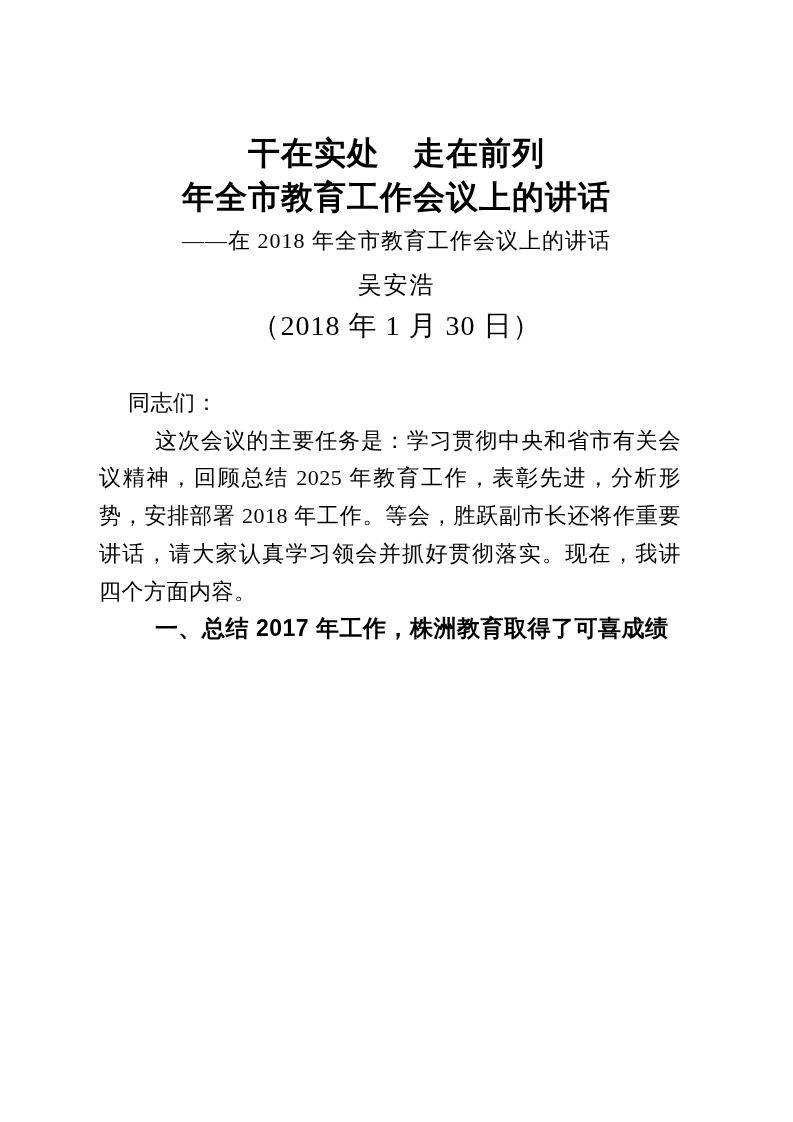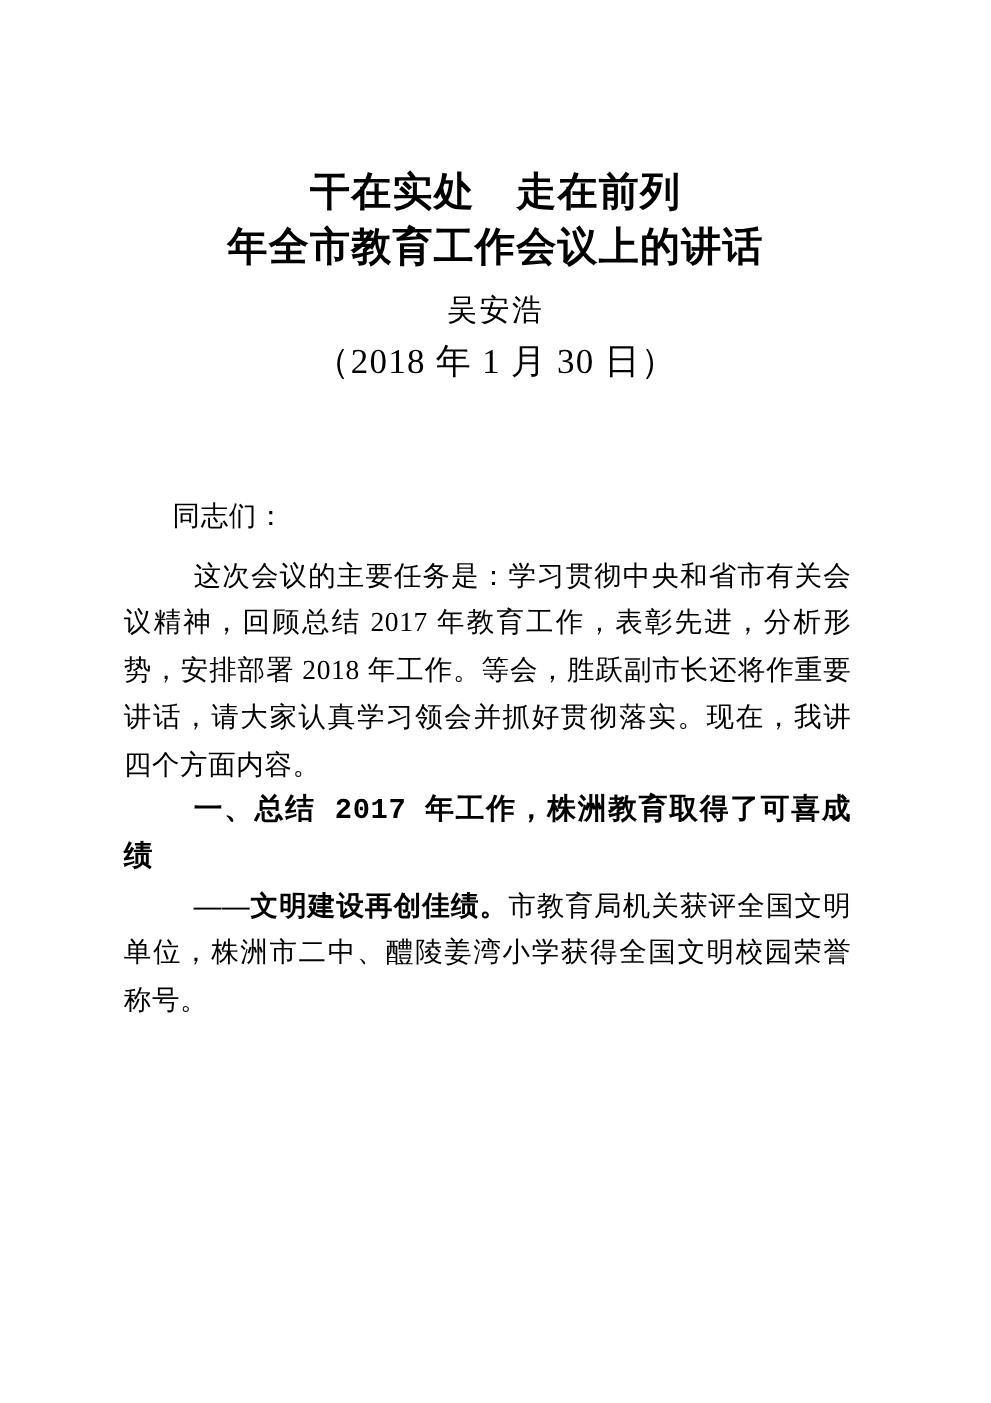--- a/index.html
+++ b/index.html
@@ -56,58 +56,58 @@
     position: absolute;
     left: 99px;
     top: 384px;
     width: 582px;
     font-size: 22px;
     line-height: 37.7px;
     text-align: justify;
     letter-spacing: 0.5px;
   }
   .salutation {
-    margin: 10px;
+    margin: 0;
     text-indent: 29px;
   }
   .para {
     margin: 0;
     text-indent: 56px;
   }
   .section-heading {
     margin: 0;
     text-indent: 56px;
-    font-family: Liberation Mono, monospace;
+    font-family: Liberation Sans, sans-serif;
     font-weight: bold;
     font-size: 23px;
     line-height: 37.7px;
     letter-spacing: 0.5px;
   }
   .lead {
     font-weight: bold;
   }
 </style>
 </head>
 <body>
 
 <div class="page">
 
   <header class="doc-header">
     <h1 style="margin:0; font-size:inherit;">
       <span class="title-line">干在实处　走在前列</span>
       <span class="title-line">年全市教育工作会议上的讲话</span>
     </h1>
+    <div class="subtitle">——在 2018 年全市教育工作会议上的讲话</div>
     <div class="author">吴安浩</div>
     <div class="date">（2018 年 1 月 30 日）</div>
   </header>
 
   <main class="doc-body">
     <p class="salutation">同志们：</p>
 
-    <p class="para">这次会议的主要任务是：学习贯彻中央和省市有关会议精神，回顾总结 2017 年教育工作，表彰先进，分析形势，安排部署 2018 年工作。等会，胜跃副市长还将作重要讲话，请大家认真学习领会并抓好贯彻落实。现在，我讲四个方面内容。</p>
+    <p class="para">这次会议的主要任务是：学习贯彻中央和省市有关会议精神，回顾总结 2025 年教育工作，表彰先进，分析形势，安排部署 2018 年工作。等会，胜跃副市长还将作重要讲话，请大家认真学习领会并抓好贯彻落实。现在，我讲四个方面内容。</p>
 
     <h2 class="section-heading">一、总结 2017 年工作，株洲教育取得了可喜成绩</h2>
 
 
-    <p class="para"><strong class="lead">——文明建设再创佳绩。</strong><span>市教育局机关获评全国文明单位，株洲市二中、醴陵姜湾小学获得全国文明校园荣誉称号。</span></p>
   </main>
 
 </div>
 
 </body></html>

